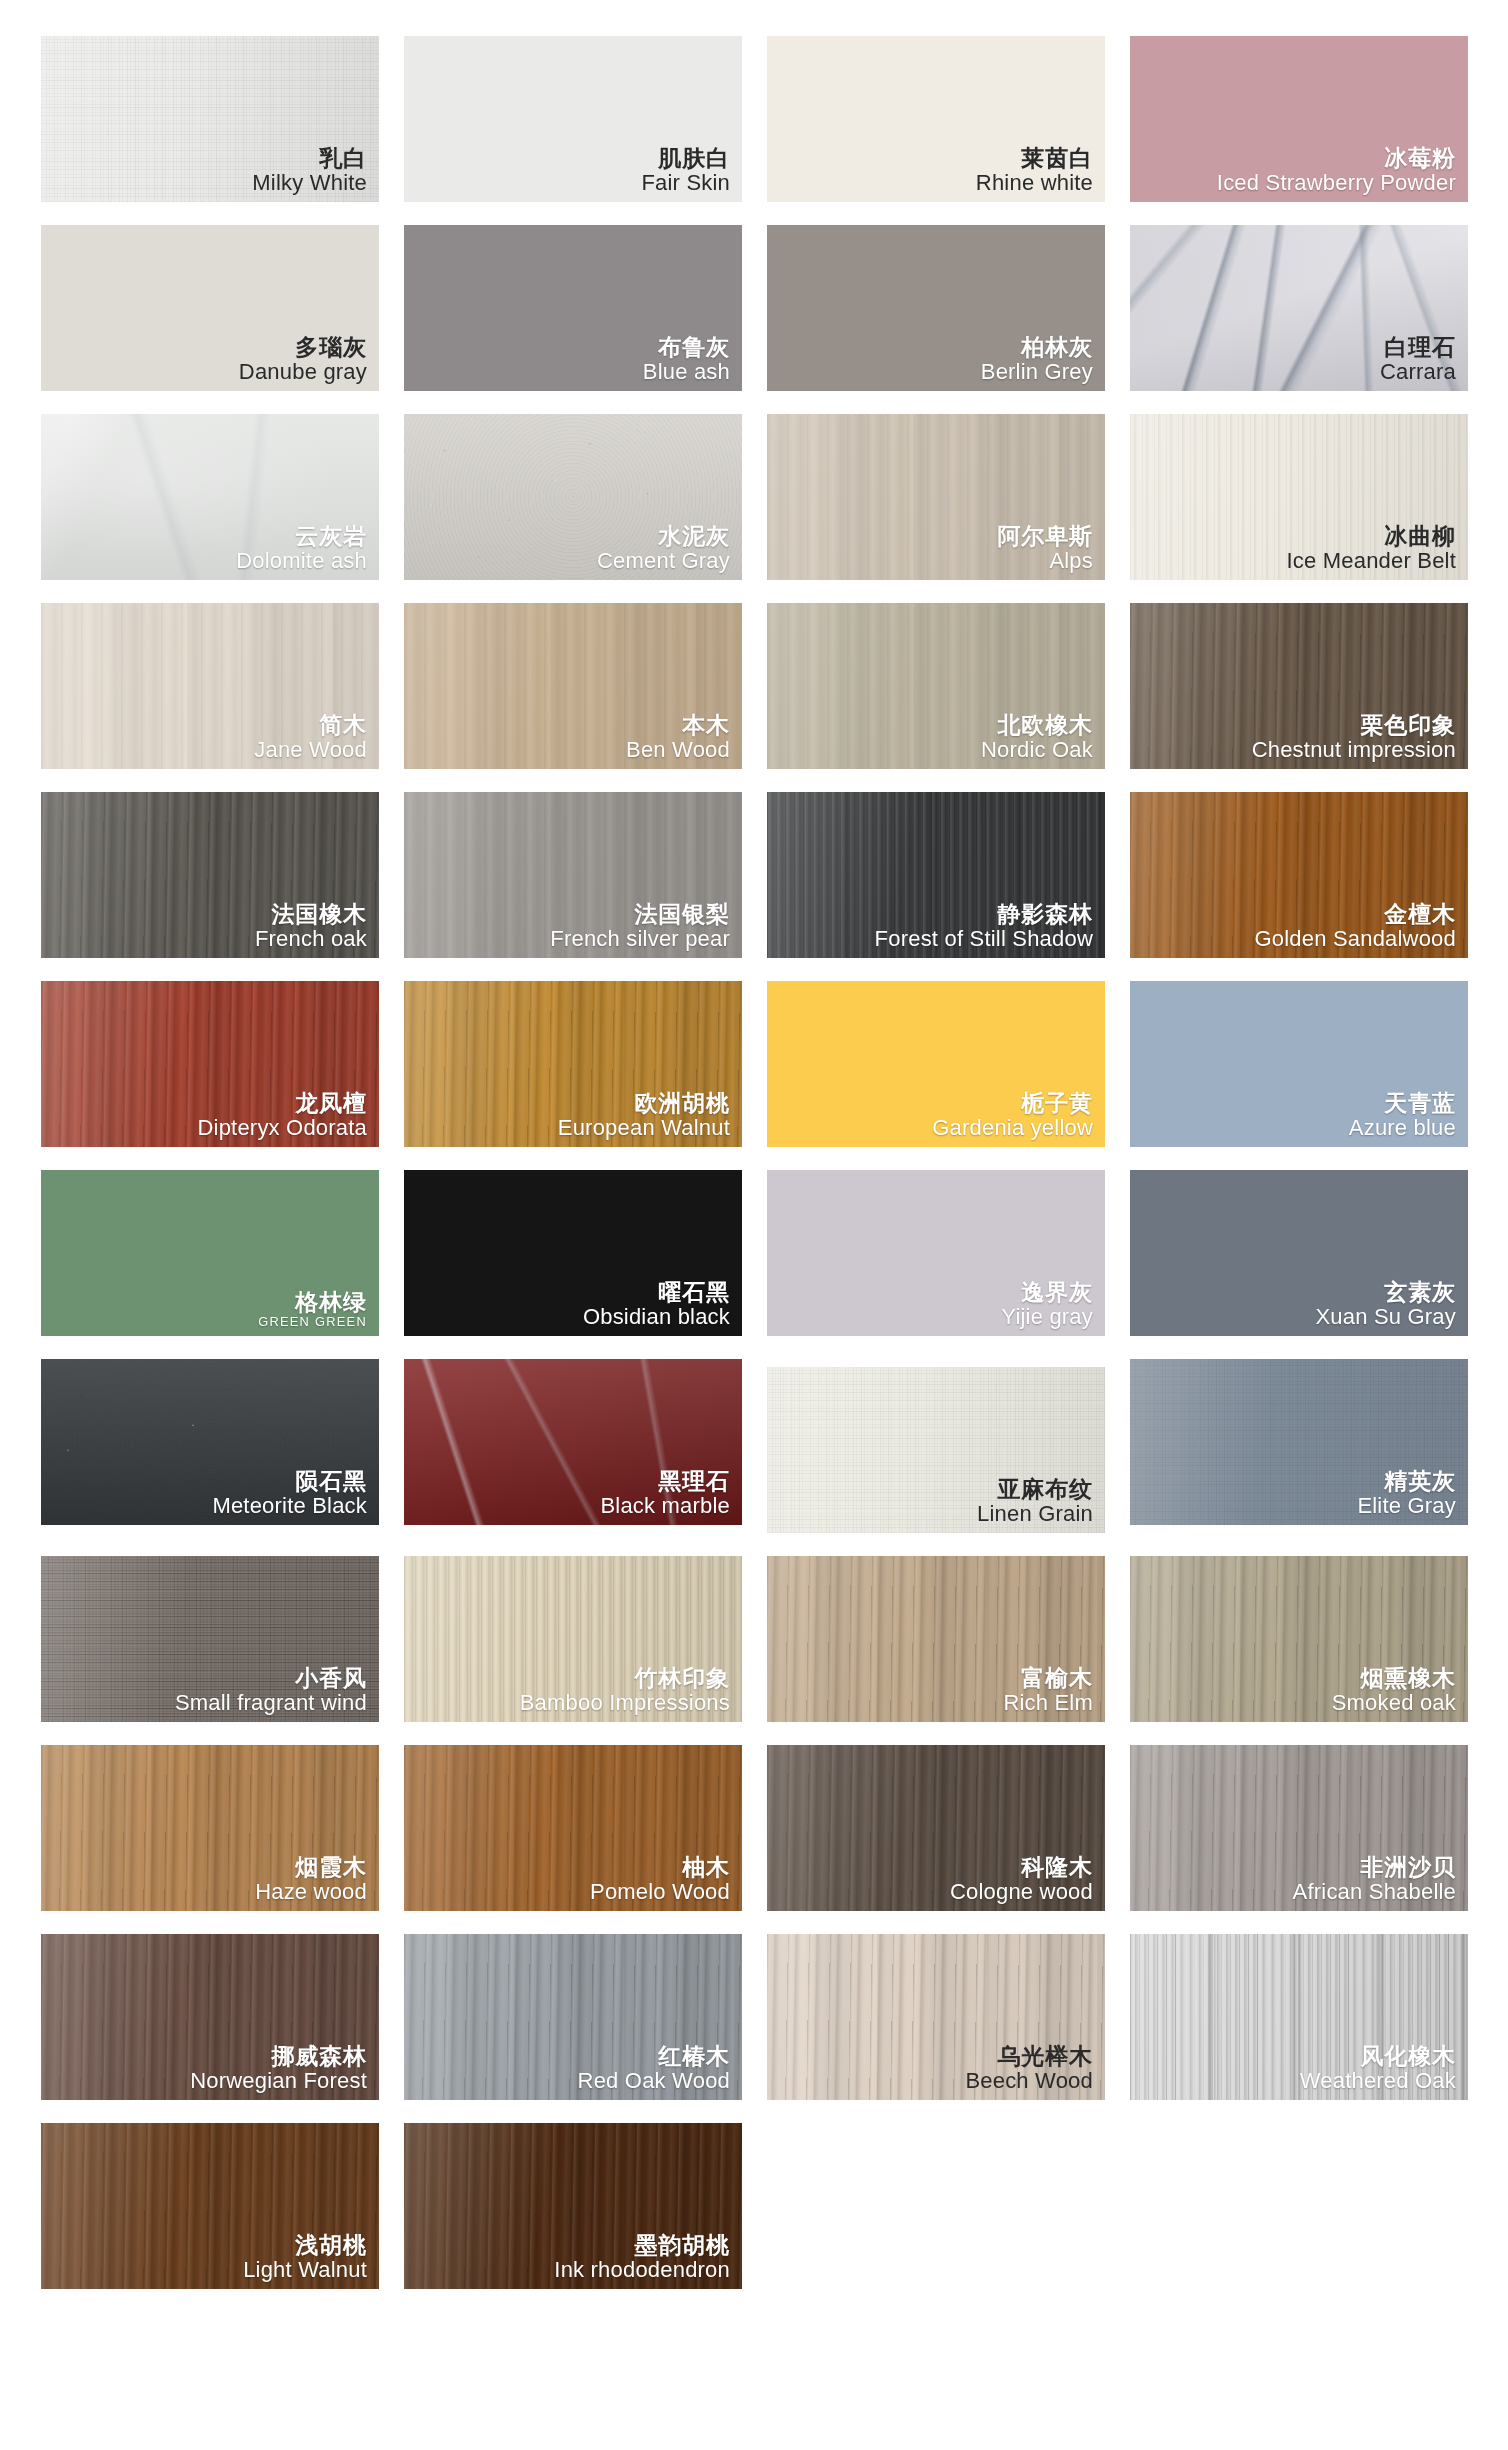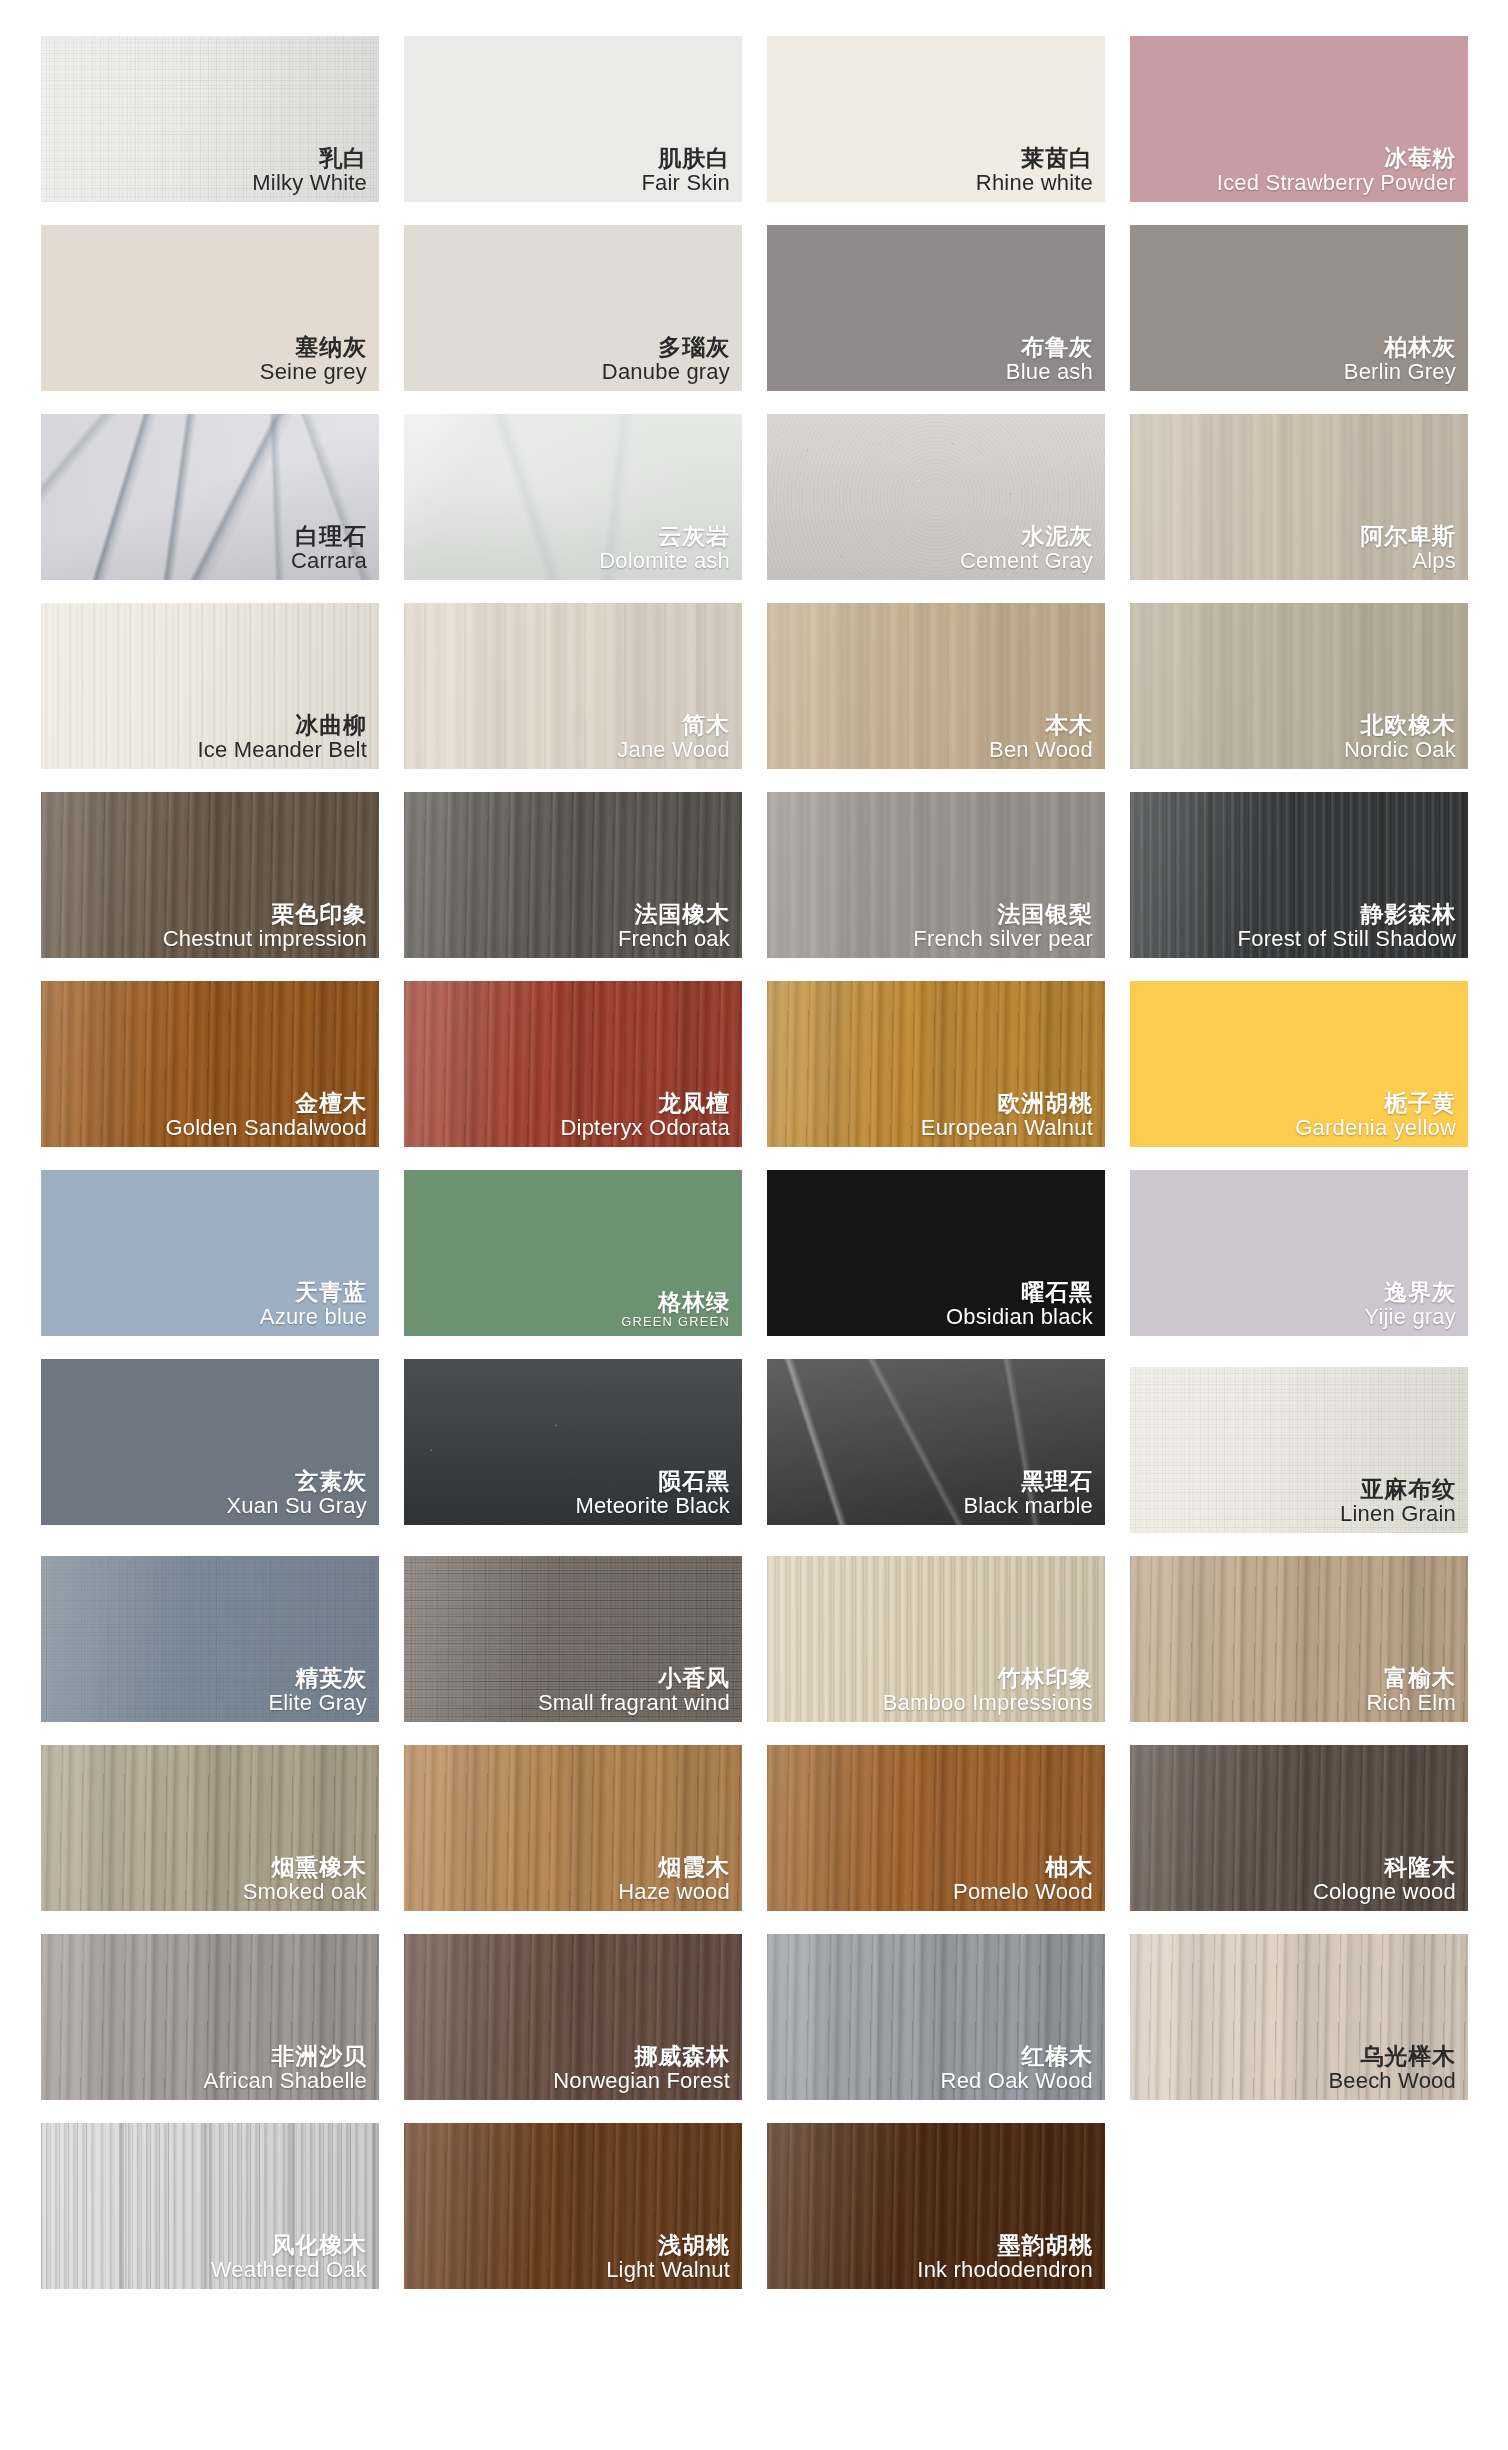--- a/index.html
+++ b/index.html
@@ -187,26 +187,20 @@
           <span class="cn">莱茵白</span>
           <span class="en">Rhine white</span>
         </div>
       </div>
       <div class="swatch" style="background-color: rgb(199, 156, 162);">
         <div class="label light">
           <span class="cn">冰莓粉</span>
           <span class="en">Iced Strawberry Powder</span>
         </div>
       </div>
-      <div class="swatch" style="background-color: rgb(227, 219, 210);">
-        <div class="label dark">
-          <span class="cn">塞纳灰</span>
-          <span class="en">Seine grey</span>
-        </div>
-      </div>
       <div class="swatch" style="background-color: rgb(222, 220, 213);">
         <div class="label dark">
           <span class="cn">多瑙灰</span>
           <span class="en">Danube gray</span>
         </div>
       </div>
       <div class="swatch" style="background-color: rgb(142, 138, 139);">
         <div class="label light">
           <span class="cn">布鲁灰</span>
           <span class="en">Blue ash</span>
@@ -375,21 +369,21 @@
         </div>
       </div>
       <div class="swatch" style="background-color: rgb(51, 55, 58);">
         <span class="tex speckle"></span>
         <span class="tex vert-shade"></span>
         <div class="label light">
           <span class="cn">陨石黑</span>
           <span class="en">Meteorite Black</span>
         </div>
       </div>
-      <div class="swatch" style="background-color: #404040; text-decoration: underline;">
+      <div class="swatch" style="background-color: #7f1d1d; text-decoration: underline;">
         <span class="tex marble-dark"></span>
         <span class="tex vert-shade"></span>
         <div class="label light">
           <span class="cn">黑理石</span>
           <span class="en">Black marble</span>
         </div>
       </div>
       <div class="swatch" style="background-color: rgb(236, 235, 227); margin-top: 8px;">
         <span class="tex linen"></span>
         <span class="tex sheen"></span>

